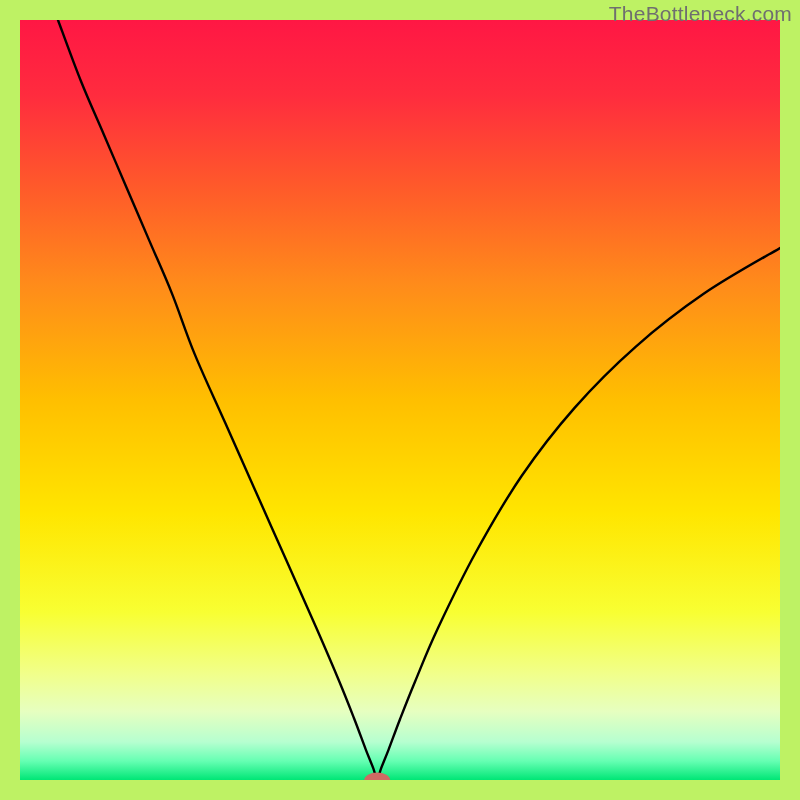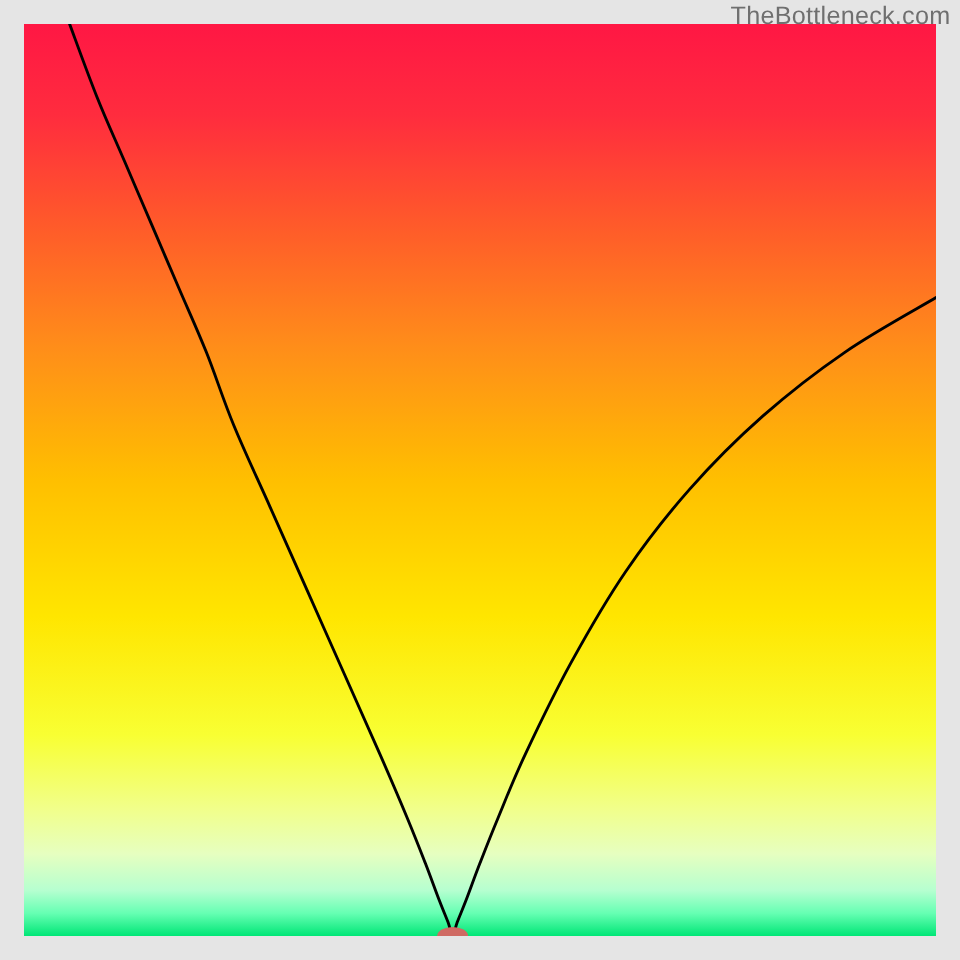--- a/index.html
+++ b/index.html
@@ -8,21 +8,21 @@
     width: 800px;
     height: 800px;
     overflow: hidden;
     background: #000;
     font-family: Arial, Helvetica, sans-serif;
   }
   .chart-wrap {
     position: relative;
     width: 800px;
     height: 800px;
-    background: #e5e5e5;
+    background: #bef264;
   }
   .plot-area {
     position: absolute;
     left: 20px;
     top: 20px;
     width: 760px;
     height: 760px;
   }
   svg {
     display: block;

